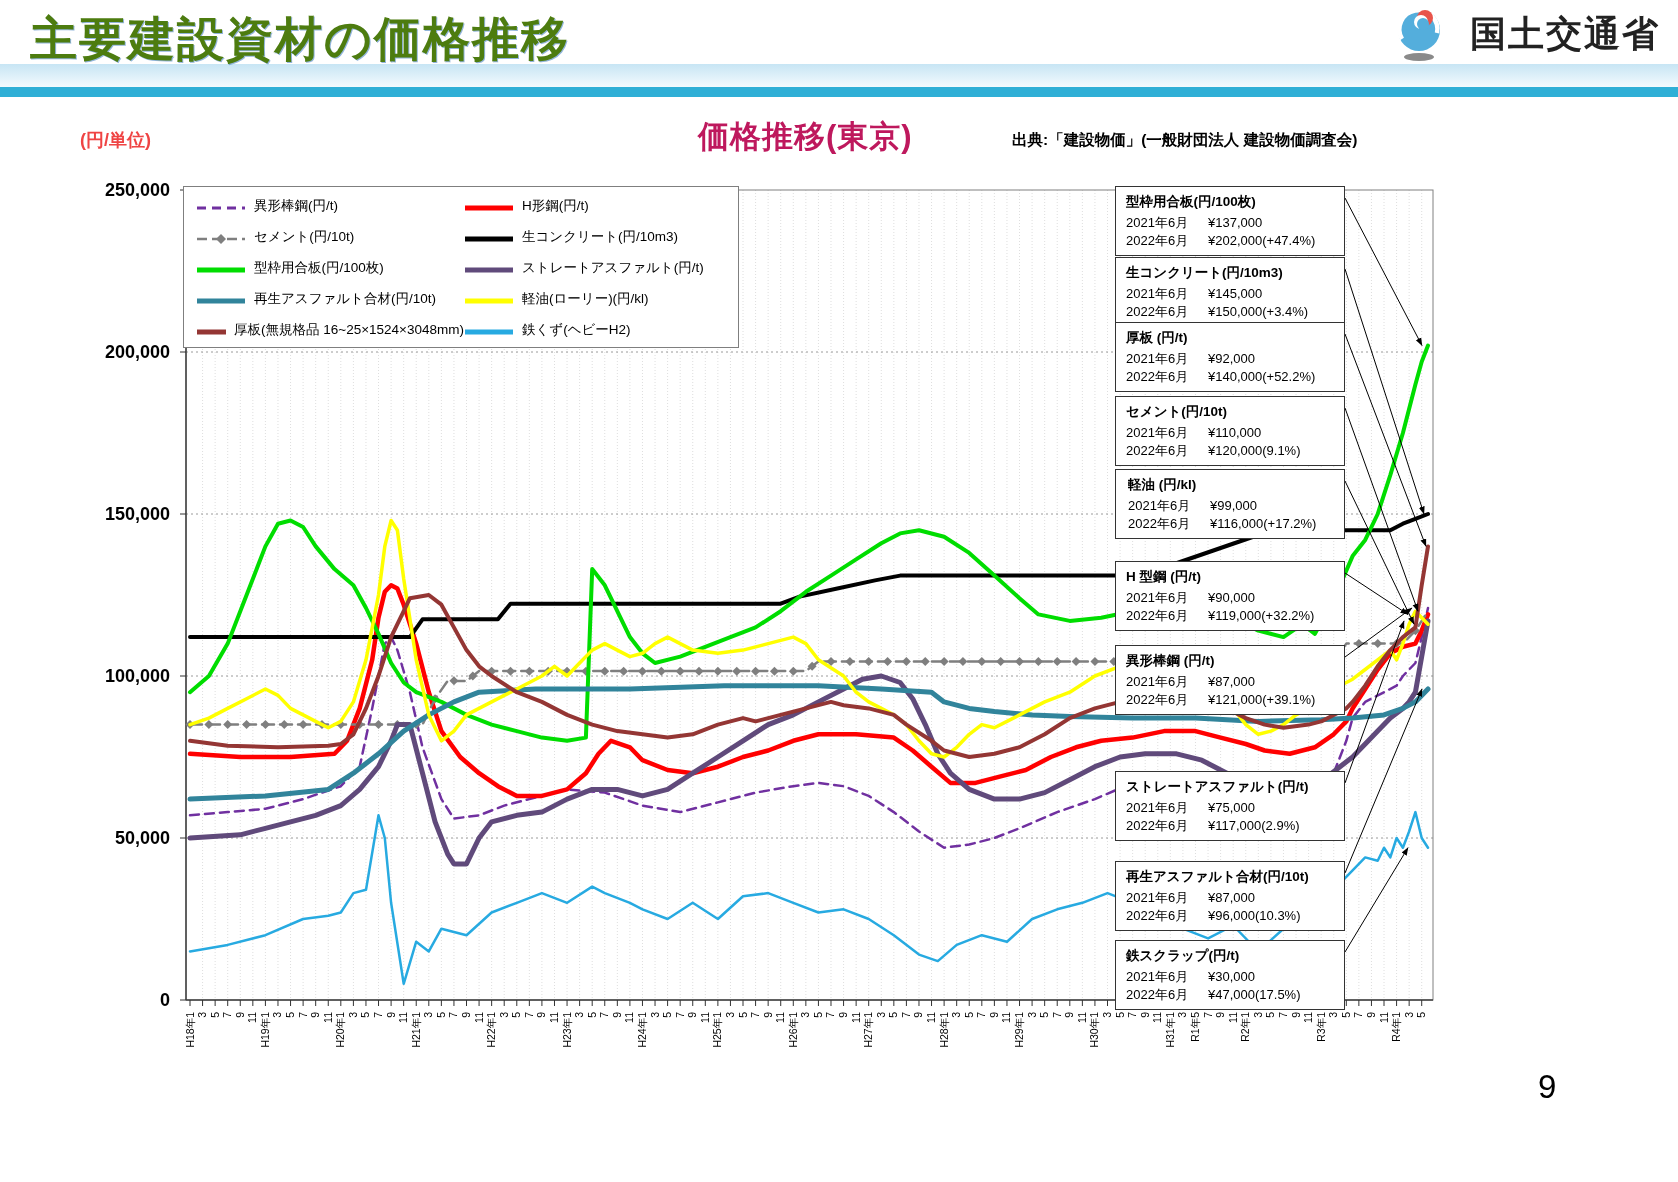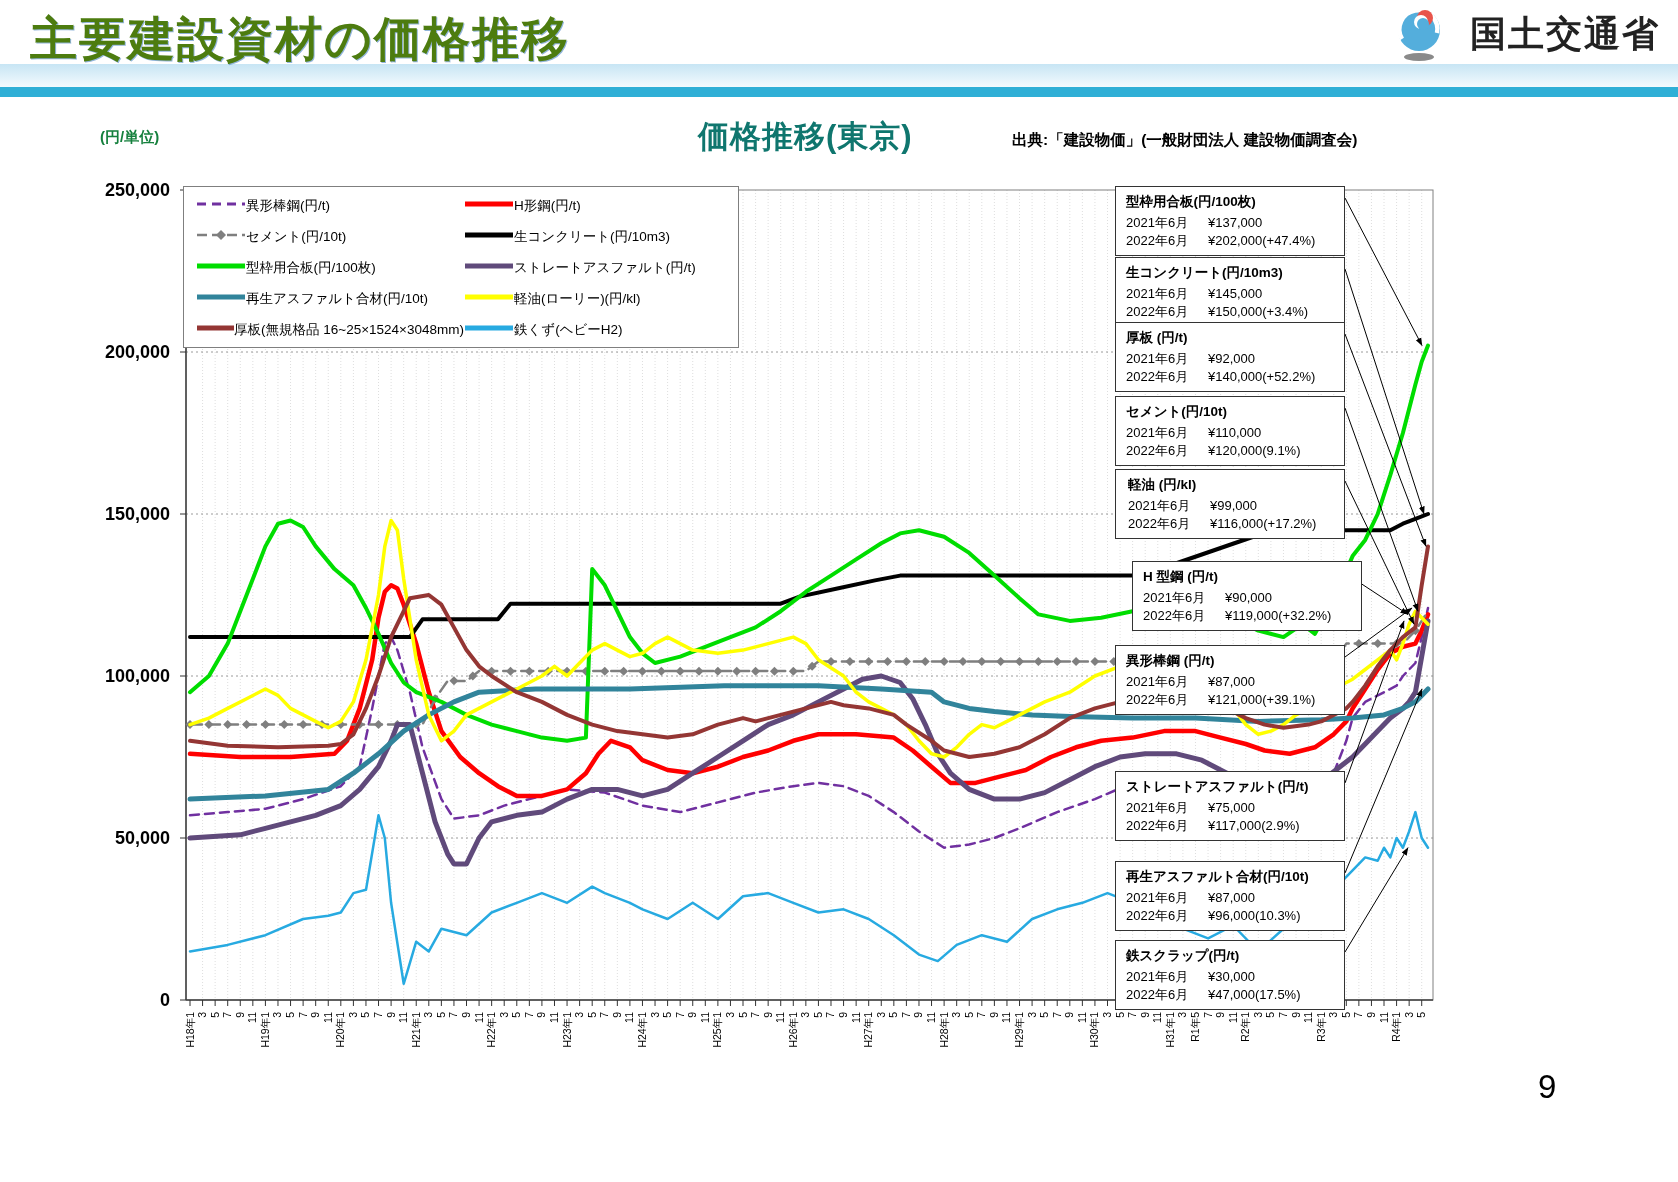--- a/index.html
+++ b/index.html
@@ -5,28 +5,28 @@
   html,body{margin:0;padding:0;background:#ffffff;}
   body{width:1678px;height:1182px;overflow:hidden;font-family:"Liberation Sans",sans-serif;}
   .page{position:relative;width:1678px;height:1182px;background:#fff;}
   .main-title{position:absolute;left:30px;top:8px;font-size:47px;font-weight:800;color:#4d7c0f;
     letter-spacing:2px;text-shadow:1px 1px 0 rgba(56,121,190,.55);white-space:nowrap;z-index:3;}
   .band1{position:absolute;left:0;top:64px;width:1678px;height:23px;
     background:linear-gradient(180deg,#c7e5f4 0%,#e6f4fb 70%,#f3fafd 100%);z-index:1;}
   .band2{position:absolute;left:0;top:87px;width:1678px;height:10px;background:#2FAFD6;z-index:1;}
   .logo{position:absolute;right:18px;top:6px;display:flex;align-items:center;gap:24px;z-index:3;}
   .logo-text{font-size:36px;font-weight:600;color:#222;letter-spacing:2px;}
-  .unit-label{position:absolute;left:100px;top:128px;font-size:15px;font-weight:600;color:#15803d;}
-  .chart-title{position:absolute;left:698px;top:116px;font-size:31px;font-weight:700;color:#0f766e;letter-spacing:1px;}
+  .unit-label{position:absolute;left:80px;top:128px;font-size:18px;font-weight:600;color:#ef4444;}
+  .chart-title{position:absolute;left:698px;top:116px;font-size:31px;font-weight:700;color:#be185d;letter-spacing:1px;}
   .source{position:absolute;left:1012px;top:130px;font-size:15.5px;font-weight:600;color:#000;}
   #plot-svg{position:absolute;left:0;top:0;z-index:2;}
   .legend{position:absolute;left:183px;top:186px;width:556px;height:162px;background:#fff;
     border:1px solid #7f7f7f;z-index:4;display:grid;grid-template-columns:268px 280px;
     grid-auto-rows:31px;align-items:center;padding:3px 0 0 12px;box-sizing:border-box;}
-  .leg-item{display:flex;align-items:flex-start;font-size:13.5px;color:#000;white-space:nowrap;}
+  .leg-item{display:flex;align-items:flex-end;gap:8px;font-size:13.5px;color:#000;white-space:nowrap;}
   .ann-box{position:absolute;left:1115px;width:230px;background:#fff;border:1.5px solid #333;
     z-index:5;padding:6px 8px 5px 10px;box-sizing:border-box;}
   .ann-title{font-size:13.5px;font-weight:700;color:#000;margin-bottom:3px;white-space:nowrap;}
   .ann-row{display:flex;font-size:13px;color:#000;line-height:1.4;}
   .ann-row .lab{width:82px;flex:none;}
   .page-num{position:absolute;left:1538px;top:1068px;font-size:33px;color:#000;}
 </style>
 </head>
 <body>
 
@@ -575,21 +575,21 @@
         <div class="ann-title">軽油 (円/kl)</div>
         <div class="ann-row">
           <span class="lab">2021年6月</span>
           <span>¥99,000</span>
         </div>
         <div class="ann-row">
           <span class="lab">2022年6月</span>
           <span>¥116,000(+17.2%)</span>
         </div>
       </div>
-      <div class="ann-box" style="top: 561px; margin-left: 17px;">
+      <div class="ann-box" style="top: 561px;">
         <div class="ann-title">H 型鋼 (円/t)</div>
         <div class="ann-row">
           <span class="lab">2021年6月</span>
           <span>¥90,000</span>
         </div>
         <div class="ann-row">
           <span class="lab">2022年6月</span>
           <span>¥119,000(+32.2%)</span>
         </div>
       </div>

